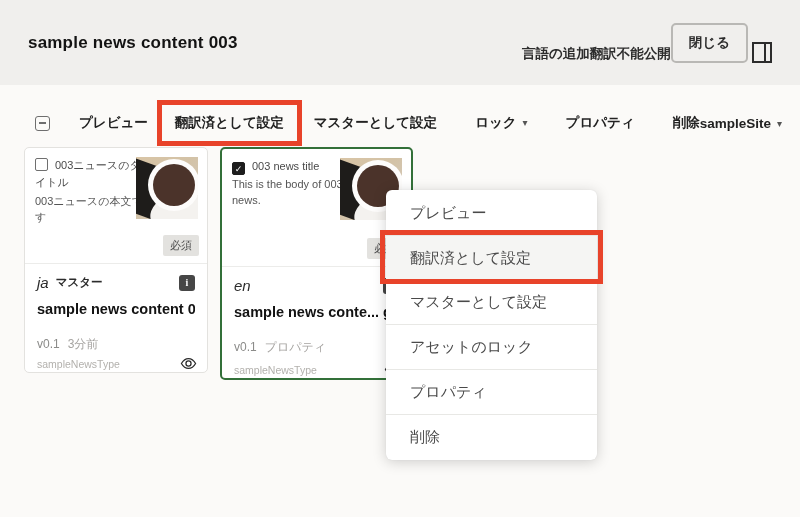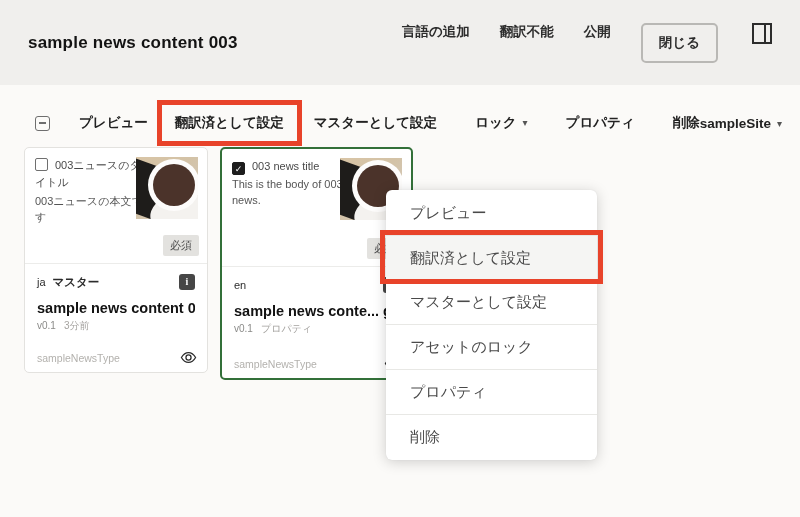--- a/index.html
+++ b/index.html
@@ -8,21 +8,21 @@
     font-family:"Liberation Sans","DejaVu Sans",sans-serif;
     background:#fbfaf8; color:#2c2c2c; position:relative; overflow:hidden;
   }
 
   
   .header {
     position:absolute; left:0; top:0; width:800px; height:85px;
     background:#f0efed; display:flex; align-items:center; padding:0 28px;
   }
   .header-title { font-size:17px; font-weight:700; color:#131313; letter-spacing:.2px; }
-  .header-actions { margin-left:auto; display:flex; align-items:flex-start; gap:30px; }
+  .header-actions { margin-left:auto; display:flex; align-items:flex-end; }
   .hdr-btn { background:none; border:none; font:inherit; font-size:13.5px; font-weight:700; color:#2c2c2c; cursor:pointer; }
   .hdr-btn.outlined {
     border:2px solid #b9b8b5; border-radius:5px; padding:9px 16px; background:transparent;
   }
   .panel-icon { width:20px; height:21px; border:2px solid #2c2c2c; position:relative; background:transparent; cursor:pointer; margin-left:4px; }
   .panel-icon::after { content:""; position:absolute; top:0; bottom:0; right:4px; width:2px; background:#2c2c2c; }
 
   
   .toolbar {
     position:absolute; left:24px; top:99px; right:28px; height:48px;
@@ -54,27 +54,27 @@
   .body-text { width:114px; font-size:11px; color:#555; line-height:1.45; margin-top:4px; }
   .card-right .body-text { width:126px; margin-top:2px; }
   .thumb { position:absolute; top:9px; right:9px; width:62px; height:62px; overflow:hidden; background:linear-gradient(135deg,#d9c5a6 0%,#d3c2a6 45%,#d4cdc6 100%); }
   .thumb .dark-obj { position:absolute; left:-10px; top:6px; width:36px; height:52px; background:#1e1c1a; transform:rotate(20deg); }
   .thumb .saucer { position:absolute; right:-10px; bottom:-14px; width:58px; height:40px; background:#f4f2ef; border-radius:50%; transform:rotate(-12deg); }
   .thumb .cup { position:absolute; right:-2px; top:2px; width:52px; height:52px; background:#fdfcfb; border-radius:50%; }
   .thumb .coffee { position:absolute; right:3px; top:7px; width:42px; height:42px; background:#4b332a; border-radius:50%; }
   .badge { position:absolute; right:8px; bottom:7px; background:#e3e2df; color:#4f4f4f; font-size:11px; padding:3px 7px; border-radius:2px; }
   .card-footer { flex:1; border-top:1px solid #ececea; padding:10px 12px 8px; position:relative; }
   .lang-row { display:flex; align-items:center; }
-  .lang-code { font-size:11px; color:#2c2c2c; }
+  .lang-code { font-size:15px; color:#2c2c2c;font-style:italic; }
   .lang-tag { font-size:11.5px; font-weight:700; color:#2c2c2c; margin-left:7px; }
   .info-icon { margin-left:auto; width:16px; height:16px; border-radius:3px; background:#464646; color:#fff; font-size:10px; font-weight:700; text-align:center; line-height:16px; font-family:"Liberation Serif",serif; cursor:pointer; }
   .card-name { font-size:14.5px; font-weight:700; color:#131313; margin-top:10px; white-space:nowrap; overflow:hidden; }
-  .ver-row { font-size:10px; margin-top:3px; color:#8b8b89; }
+  .ver-row { font-size:12px; margin-top:19px; color:#8b8b89; }
   .ver-row .ago { color:#a5a3a0; margin-left:8px; }
-  .type-row { position:absolute; left:12px; right:10px; bottom:8px; display:flex; align-items:center; }
+  .type-row { position:absolute; left:12px; right:10px; bottom:2px; display:flex; align-items:center; }
   .type-label { font-size:10.5px; color:#b3b1ad; }
   .eye-btn { margin-left:auto; background:none; border:none; cursor:pointer; padding:0; display:flex; }
 
   
   .menu {
     position:absolute; left:386px; top:190px; width:211px;
     background:#fff; border-radius:6px; box-shadow:0 2px 14px rgba(0,0,0,.18), 0 0 1px rgba(0,0,0,.12);
     z-index:10; padding:1px 0;
   }
   .menu-item { height:44px; line-height:44px; padding:0 24px; font-size:15px; color:#4a4a4a; cursor:pointer; white-space:nowrap; }

